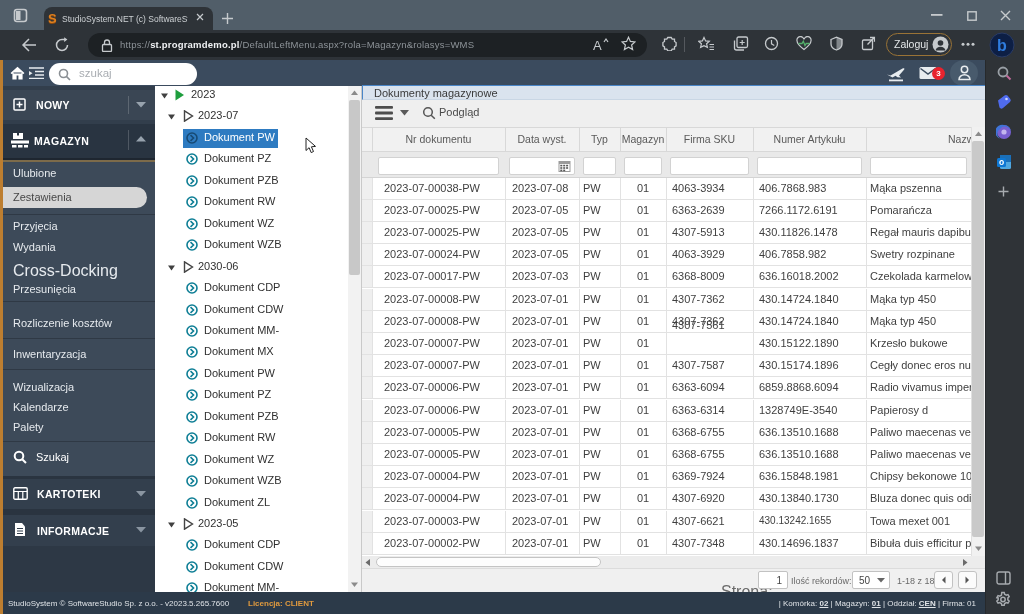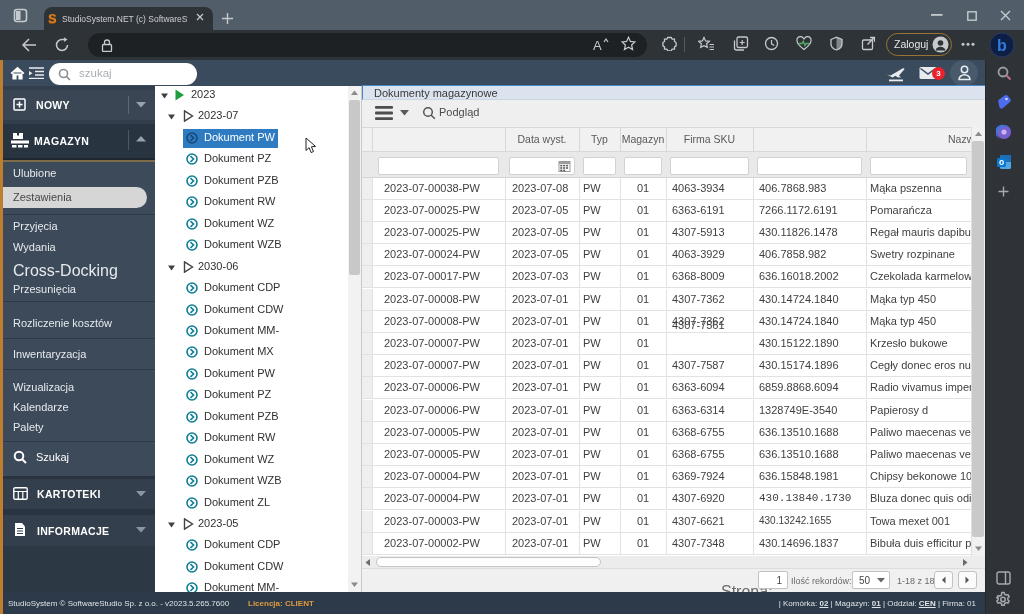--- a/index.html
+++ b/index.html
@@ -38,20 +38,21 @@
     </svg>
 <svg class="a" style="left:54px;top:37px" width="16" height="16" viewBox="0 0 16 16">
       <path d="M13.5 8 A5.5 5.5 0 1 1 8 2.5 L11 2.5" stroke="#c6cacd" stroke-width="1.5" fill="none"></path>
       <path d="M10.2 0.2 L13.4 2.6 L10.2 4.9 Z" fill="#c6cacd"></path>
     </svg>
 <div class="a" style="left:88px;top:33px;width:559px;height:24px;background:#1d2124;border-radius:12px;"></div>
 <svg class="a" style="left:101px;top:39px" width="12" height="13" viewBox="0 0 12 13">
       <rect x="1.5" y="5.5" width="9" height="7" rx="1" fill="none" stroke="#c6cacd" stroke-width="1.3"></rect>
       <path d="M3.5 5.5 V3.5 A2.5 2.5 0 0 1 8.5 3.5 V5.5" stroke="#c6cacd" stroke-width="1.3" fill="none"></path>
     </svg>
+<div class="a nw" style="left:120px;top:39px;font-size:9.5px;letter-spacing:.2px;"><span style="color:#8d9398">https://</span><span style="color:#f0f2f4;font-weight:bold;">st.programdemo.pl</span><span style="color:#8d9398">/DefaultLeftMenu.aspx?rola=Magazyn&amp;rolasys=WMS</span></div>
 <svg class="a" style="left:592px;top:37px" width="18" height="15" viewBox="0 0 18 15">
       <text x="1" y="13" font-family="Liberation Sans" font-size="13" fill="#c6cacd">A</text>
       <path d="M12 5 L14 2 L16 5" stroke="#c6cacd" stroke-width="1.2" fill="none"></path>
     </svg>
 <svg class="a" style="left:621px;top:36px" width="15" height="15" viewBox="0 0 15 15">
       <path d="M7.5 1.2 L9.4 5.4 L14 5.9 L10.6 9 L11.6 13.5 L7.5 11.2 L3.4 13.5 L4.4 9 L1 5.9 L5.6 5.4 Z" fill="none" stroke="#c6cacd" stroke-width="1.2"></path>
     </svg>
 <svg class="a" style="left:662px;top:36px" width="15" height="15" viewBox="0 0 15 15">
       <path d="M5.8 1.5 h3.4 l1 1.7 h2.3 v2.3 l1.6 1 v3.4 l-1.6 1 v2.3 h-2.3 l-1 1.6 h-3.4 l-1-1.6 H2.5 v-2.3 l-1.6-1 V6.5 l1.6-1 V3.2 h2.3 Z" fill="none" stroke="#c6cacd" stroke-width="1.3"></path>
     </svg>
@@ -376,29 +377,31 @@
 <svg class="a" style="left:400px;top:110px" width="9" height="6" viewBox="0 0 9 6">
       <path d="M0 0 H9 L4.5 5.5 Z" fill="#5a5a5a"></path>
     </svg>
 <svg class="a" style="left:422px;top:106px" width="14" height="14" viewBox="0 0 14 14">
       <circle cx="6" cy="6" r="4.3" fill="none" stroke="#555" stroke-width="1.5"></circle>
       <path d="M9.2 9.2 L12.8 12.8" stroke="#555" stroke-width="1.5"></path>
     </svg>
 <div class="a nw" style="left:439px;top:106px;font-size:11px;color:#4a4a4a;">Podgląd</div>
 <div class="a" style="left:362px;top:127px;width:623px;height:25px;background:#f1f1f1;border-top:1px solid #d8d8d8;border-bottom:1px solid #d8d8d8;"></div>
 <div class="a" style="left:372px;top:127px;width:1px;height:25px;background:#d8d8d8;"></div>
+<div class="a nw" style="left:372px;top:127px;width:133px;height:25px;font-size:10.5px;color:#5a5a5a;text-align:center;line-height:25px;">Nr dokumentu</div>
 <div class="a" style="left:505px;top:127px;width:1px;height:25px;background:#d8d8d8;"></div>
 <div class="a nw" style="left:505px;top:127px;width:74px;height:25px;font-size:10.5px;color:#5a5a5a;text-align:center;line-height:25px;">Data wyst.</div>
 <div class="a" style="left:579px;top:127px;width:1px;height:25px;background:#d8d8d8;"></div>
 <div class="a nw" style="left:579px;top:127px;width:41px;height:25px;font-size:10.5px;color:#5a5a5a;text-align:center;line-height:25px;">Typ</div>
 <div class="a" style="left:620px;top:127px;width:1px;height:25px;background:#d8d8d8;"></div>
 <div class="a nw" style="left:620px;top:127px;width:46px;height:25px;font-size:10.5px;color:#5a5a5a;text-align:center;line-height:25px;">Magazyn</div>
 <div class="a" style="left:666px;top:127px;width:1px;height:25px;background:#d8d8d8;"></div>
 <div class="a nw" style="left:666px;top:127px;width:87px;height:25px;font-size:10.5px;color:#5a5a5a;text-align:center;line-height:25px;">Firma SKU</div>
 <div class="a" style="left:753px;top:127px;width:1px;height:25px;background:#d8d8d8;"></div>
+<div class="a nw" style="left:753px;top:127px;width:113px;height:25px;font-size:10.5px;color:#5a5a5a;text-align:center;line-height:25px;">Numer Artykułu</div>
 <div class="a" style="left:866px;top:127px;width:1px;height:25px;background:#d8d8d8;"></div>
 <div class="a nw" style="left:948px;top:133px;font-size:10.5px;color:#5a5a5a;">Nazwa</div>
 <div class="a" style="left:362px;top:152px;width:623px;height:26px;background:#e9e9e9;border-bottom:1px solid #d4d4d4;"></div>
 <div class="a" style="left:378px;top:157px;width:121px;height:18px;background:#fff;border:1px solid #d2d2d2;border-radius:2px;"></div>
 <div class="a" style="left:509px;top:157px;width:66px;height:18px;background:#fff;border:1px solid #d2d2d2;border-radius:2px;"></div>
 <div class="a" style="left:583px;top:157px;width:33px;height:18px;background:#fff;border:1px solid #d2d2d2;border-radius:2px;"></div>
 <div class="a" style="left:624px;top:157px;width:38px;height:18px;background:#fff;border:1px solid #d2d2d2;border-radius:2px;"></div>
 <div class="a" style="left:670px;top:157px;width:79px;height:18px;background:#fff;border:1px solid #d2d2d2;border-radius:2px;"></div>
 <div class="a" style="left:757px;top:157px;width:105px;height:18px;background:#fff;border:1px solid #d2d2d2;border-radius:2px;"></div>
 <div class="a" style="left:870px;top:157px;width:97px;height:18px;background:#fff;border:1px solid #d2d2d2;border-radius:2px;"></div>
@@ -439,21 +442,21 @@
 <div class="a" style="left:579px;top:200px;width:1px;height:22px;background:#e2e2e2;"></div>
 <div class="a" style="left:620px;top:200px;width:1px;height:22px;background:#e2e2e2;"></div>
 <div class="a" style="left:666px;top:200px;width:1px;height:22px;background:#e2e2e2;"></div>
 <div class="a" style="left:753px;top:200px;width:1px;height:22px;background:#e2e2e2;"></div>
 <div class="a" style="left:866px;top:200px;width:1px;height:22px;background:#e2e2e2;"></div>
 <div class="a" style="left:372px;top:200px;width:613px;height:22px;border-bottom:1px solid #e2e2e2;overflow:hidden;"></div>
 <div class="a nw" style="left:384px;top:204px;font-size:11px;color:#3f3f3f;">2023-07-00025-PW</div>
 <div class="a nw" style="left:512px;top:204px;font-size:11px;color:#3f3f3f;">2023-07-05</div>
 <div class="a nw" style="left:583px;top:204px;font-size:11px;color:#3f3f3f;">PW</div>
 <div class="a nw" style="left:620px;top:200px;width:46px;height:22px;font-size:11px;color:#3f3f3f;text-align:center;padding-top:4px;">01</div>
-<div class="a nw" style="left:672px;top:204px;font-size:11px;color:#3f3f3f;">6363-6191</div>
+<div class="a nw" style="left:672px;top:204px;font-size:11px;color:#3f3f3f;">6363-2639</div>
 <div class="a nw" style="left:759px;top:204px;font-size:11px;color:#3f3f3f;">7266.1172.6191</div>
 <div class="a nw" style="left:870px;top:200px;width:101px;height:22px;font-size:11px;color:#3f3f3f;padding-top:4px;overflow:hidden;">Pomarańcza</div>
 <div class="a" style="left:362px;top:222px;width:10px;height:22px;background:#efefef;border-bottom:1px solid #e2e2e2;"></div>
 <div class="a" style="left:372px;top:222px;width:1px;height:22px;background:#e2e2e2;"></div>
 <div class="a" style="left:505px;top:222px;width:1px;height:22px;background:#e2e2e2;"></div>
 <div class="a" style="left:579px;top:222px;width:1px;height:22px;background:#e2e2e2;"></div>
 <div class="a" style="left:620px;top:222px;width:1px;height:22px;background:#e2e2e2;"></div>
 <div class="a" style="left:666px;top:222px;width:1px;height:22px;background:#e2e2e2;"></div>
 <div class="a" style="left:753px;top:222px;width:1px;height:22px;background:#e2e2e2;"></div>
 <div class="a" style="left:866px;top:222px;width:1px;height:22px;background:#e2e2e2;"></div>
@@ -648,21 +651,21 @@
 <div class="a" style="left:620px;top:488px;width:1px;height:22px;background:#e2e2e2;"></div>
 <div class="a" style="left:666px;top:488px;width:1px;height:22px;background:#e2e2e2;"></div>
 <div class="a" style="left:753px;top:488px;width:1px;height:22px;background:#e2e2e2;"></div>
 <div class="a" style="left:866px;top:488px;width:1px;height:22px;background:#e2e2e2;"></div>
 <div class="a" style="left:372px;top:488px;width:613px;height:22px;border-bottom:1px solid #e2e2e2;overflow:hidden;"></div>
 <div class="a nw" style="left:384px;top:492px;font-size:11px;color:#3f3f3f;">2023-07-00004-PW</div>
 <div class="a nw" style="left:512px;top:492px;font-size:11px;color:#3f3f3f;">2023-07-01</div>
 <div class="a nw" style="left:583px;top:492px;font-size:11px;color:#3f3f3f;">PW</div>
 <div class="a nw" style="left:620px;top:488px;width:46px;height:22px;font-size:11px;color:#3f3f3f;text-align:center;padding-top:4px;">01</div>
 <div class="a nw" style="left:672px;top:492px;font-size:11px;color:#3f3f3f;">4307-6920</div>
-<div class="a nw" style="left:759px;top:492px;font-size:11px;color:#3f3f3f;font-family:Liberation Mono, monospace;">430.13840.1730</div>
+<div class="a nw" style="left:759px;top:492px;font-size:11px;color:#3f3f3f;">430.13840.1730</div>
 <div class="a nw" style="left:870px;top:488px;width:101px;height:22px;font-size:11px;color:#3f3f3f;padding-top:4px;overflow:hidden;">Bluza donec quis odio</div>
 <div class="a" style="left:362px;top:511px;width:10px;height:22px;background:#efefef;border-bottom:1px solid #e2e2e2;"></div>
 <div class="a" style="left:372px;top:511px;width:1px;height:22px;background:#e2e2e2;"></div>
 <div class="a" style="left:505px;top:511px;width:1px;height:22px;background:#e2e2e2;"></div>
 <div class="a" style="left:579px;top:511px;width:1px;height:22px;background:#e2e2e2;"></div>
 <div class="a" style="left:620px;top:511px;width:1px;height:22px;background:#e2e2e2;"></div>
 <div class="a" style="left:666px;top:511px;width:1px;height:22px;background:#e2e2e2;"></div>
 <div class="a" style="left:753px;top:511px;width:1px;height:22px;background:#e2e2e2;"></div>
 <div class="a" style="left:866px;top:511px;width:1px;height:22px;background:#e2e2e2;"></div>
 <div class="a" style="left:372px;top:511px;width:613px;height:22px;border-bottom:1px solid #e2e2e2;overflow:hidden;"></div>

